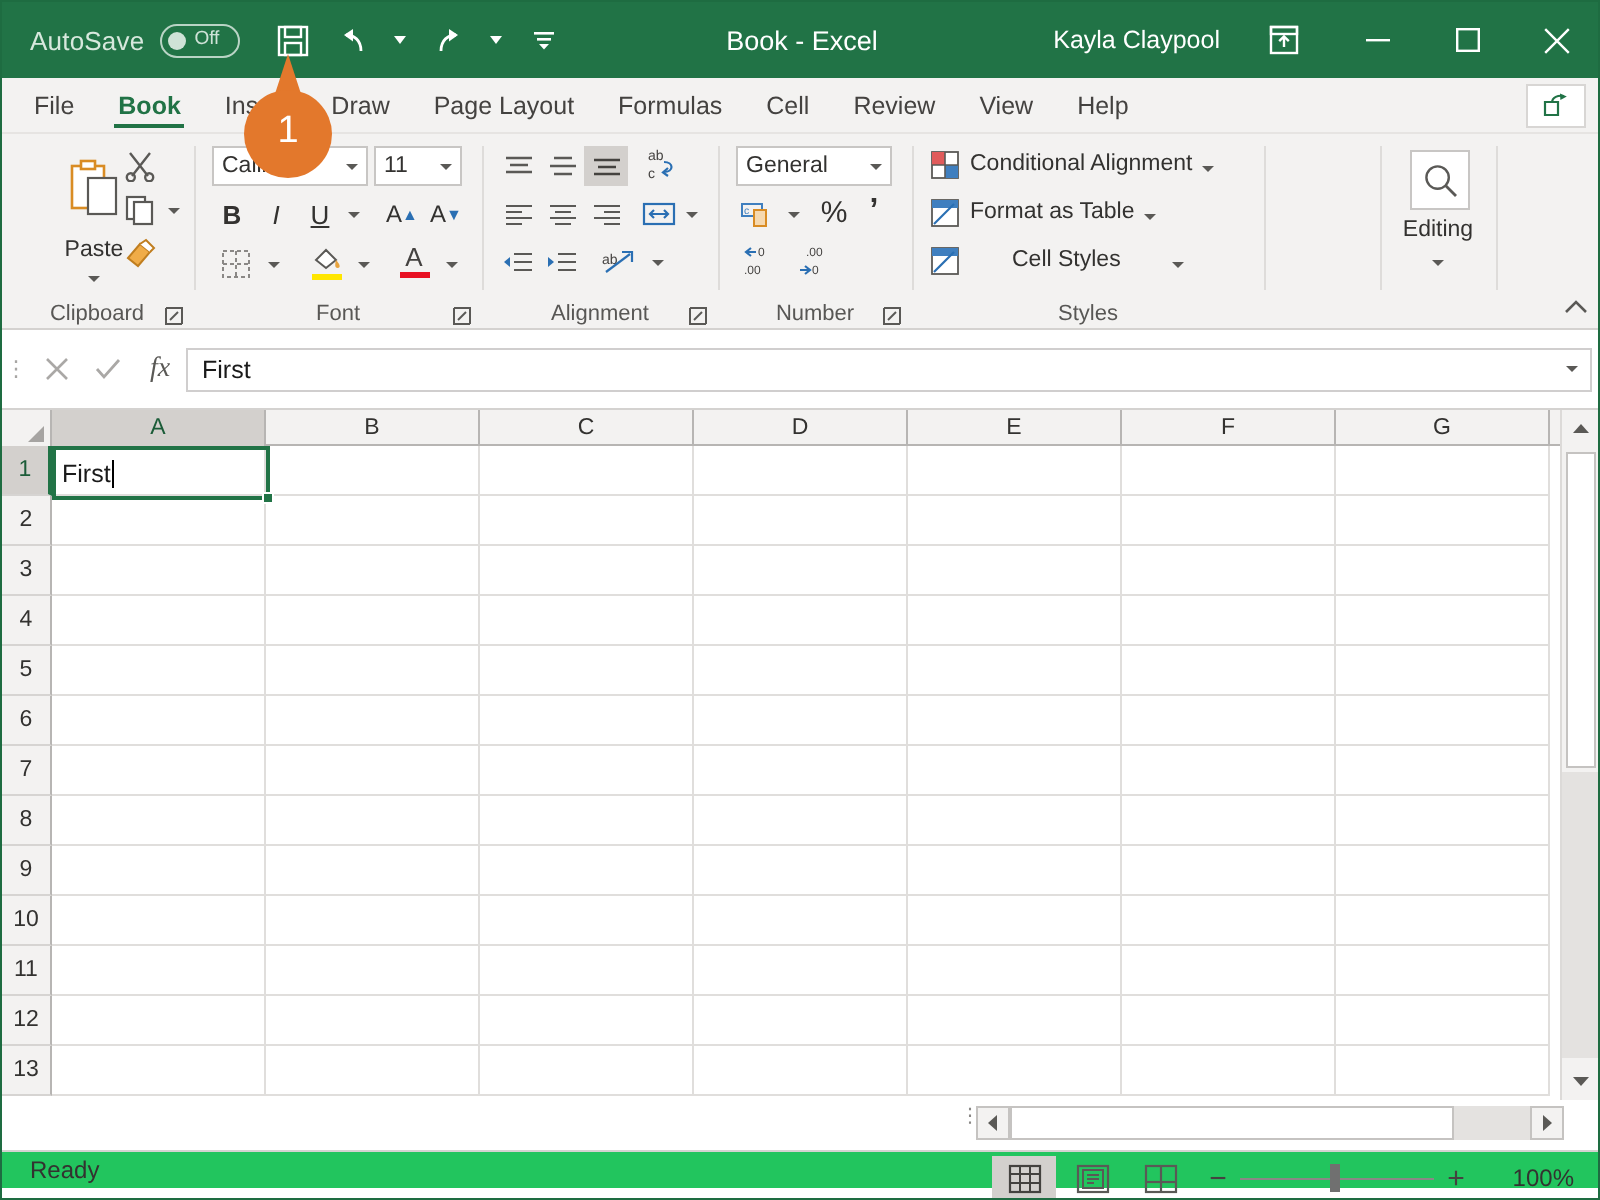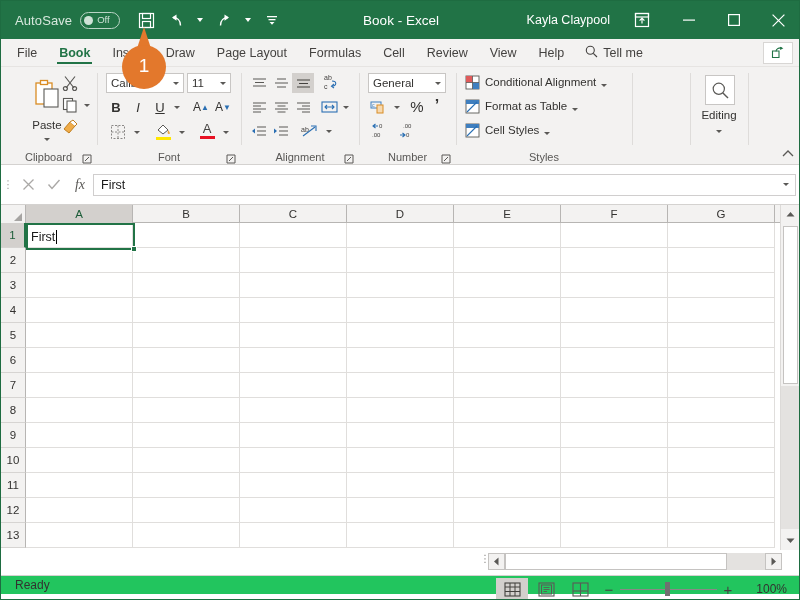--- a/index.html
+++ b/index.html
@@ -331,29 +331,20 @@
     <div class="tab first">File</div>
     <div class="tab active">Book</div>
     <div class="tab">Insert</div>
     <div class="tab">Draw</div>
     <div class="tab">Page Layout</div>
     <div class="tab">Formulas</div>
     <div class="tab">Cell</div>
     <div class="tab">Review</div>
     <div class="tab">View</div>
     <div class="tab">Help</div>
-    <div class="tellme">
-      <span>
-        <svg width="13" height="13" viewBox="0 0 13 13">
-          <circle cx="5.3" cy="5.3" r="4" fill="none" stroke="#444240" stroke-width="1.1"></circle>
-          <path d="M8.3 8.3 L12 12" stroke="#444240" stroke-width="1.1"></path>
-        </svg>
-      </span>
-      <span>Tell me</span>
-    </div>
     <div class="share-btn">
       <svg width="14" height="14" viewBox="0 0 14 14">
         <path d="M1.5 11.5 L1.5 5 L8 5 L8 11.5 Z" fill="none" stroke="#217346" stroke-width="1.1"></path>
         <path d="M5 5.5 C5 2.5 8 1.5 11 2" fill="none" stroke="#217346" stroke-width="1.1"></path>
         <path d="M9 0.8 L12.4 2.2 L9.2 4 Z" fill="#217346"></path>
       </svg>
     </div>
   </div>
 
   <div class="ribbon">
@@ -606,21 +597,21 @@
         <span style="margin-right:5px; display:flex;">
           <svg width="15" height="15" viewBox="0 0 15 15">
             <rect x="1" y="1" width="13" height="13" fill="#ffffff" stroke="#5a5956" stroke-width="0.9"></rect>
             <rect x="1" y="1" width="13" height="4" fill="#3f7fbf"></rect>
             <path d="M2 13 L12 3" stroke="#2a6fb3" stroke-width="1.1"></path>
           </svg>
         </span>
         <span class="rtext">Format as Table</span>
         <span style="margin-left:5px;"><span class="mini-caret"></span></span>
       </div>
-      <div style="position:absolute; left:8px; top:54px; display:flex; align-items:center;">
+      <div style="position:absolute; left:8px; top:54px; display:flex; align-items:center;gap:21px;">
         <span style="margin-right:5px; display:flex;">
           <svg width="15" height="15" viewBox="0 0 15 15">
             <rect x="1" y="1" width="13" height="13" fill="#ffffff" stroke="#5a5956" stroke-width="0.9"></rect>
             <rect x="1" y="1" width="13" height="4" fill="#3f7fbf"></rect>
             <path d="M2 13 L12 3" stroke="#2a6fb3" stroke-width="1.1"></path>
           </svg>
         </span>
         <span class="rtext">Cell Styles</span>
         <span style="margin-left:5px;"><span class="mini-caret"></span></span>
       </div>

